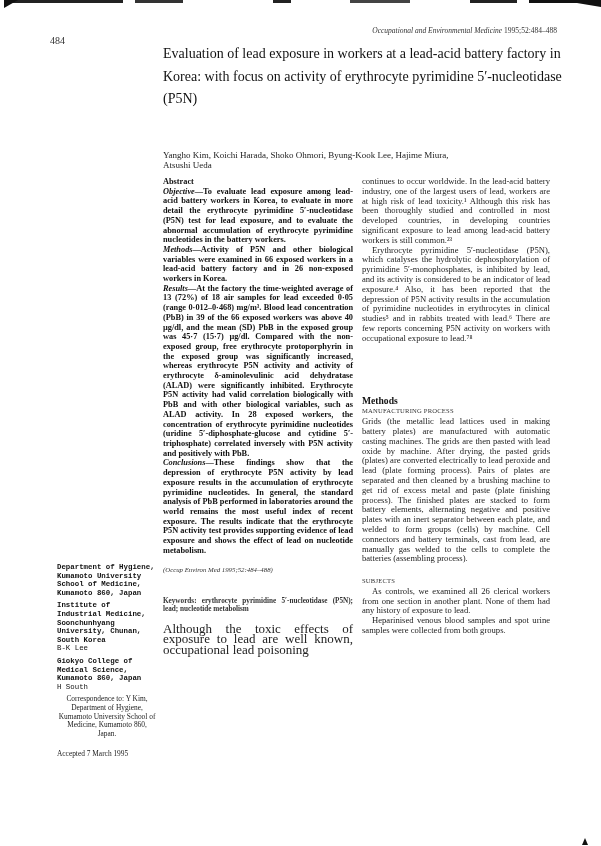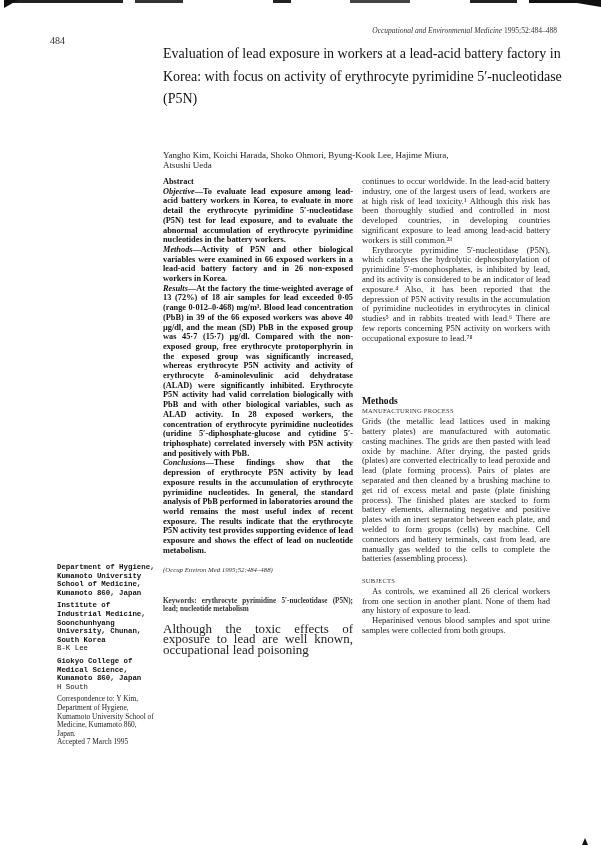--- a/index.html
+++ b/index.html
@@ -39,22 +39,22 @@
       position: absolute; left: 163px; top: 125px; width: 300px;
       font-size: 9px; line-height: 10px; color: #222; margin-top: 25px;
     }
     .affil-col {
       position: absolute; left: 57px; top: 563px; width: 100px;
       font-size: 7.4px; line-height: 8.6px; color: #111;
     }
     .affil-block { margin-bottom: 4px; font-family: Liberation Mono, monospace; }
     .affil-inst { font-weight: bold; }
     .affil-names div { font-weight: normal; }
-    .affil-corr { font-weight: normal; margin-top: 2px; color: #222; }
-    .affil-accepted { margin-top: 0; color: #222; }
+    .affil-corr { font-weight: normal; margin-top: 2px; color: #222; text-align: center; }
+    .affil-accepted { margin-top: 12px; color: #222; }
     .abstract-col {
       position: absolute; left: 163px; top: 177px; width: 190px;
       font-size: 8.3px; line-height: 9.7px; text-align: justify; color: #111;
     }
     .abstract-heading { font-weight: bold; margin-bottom: 0; }
     .abs-para { font-weight: bold; margin: 0; }
     .abs-label { font-style: italic; }
     .citation {
       margin-top: 10px; font-size: 6.8px; font-style: italic; font-weight: normal; color: #333;
     }

